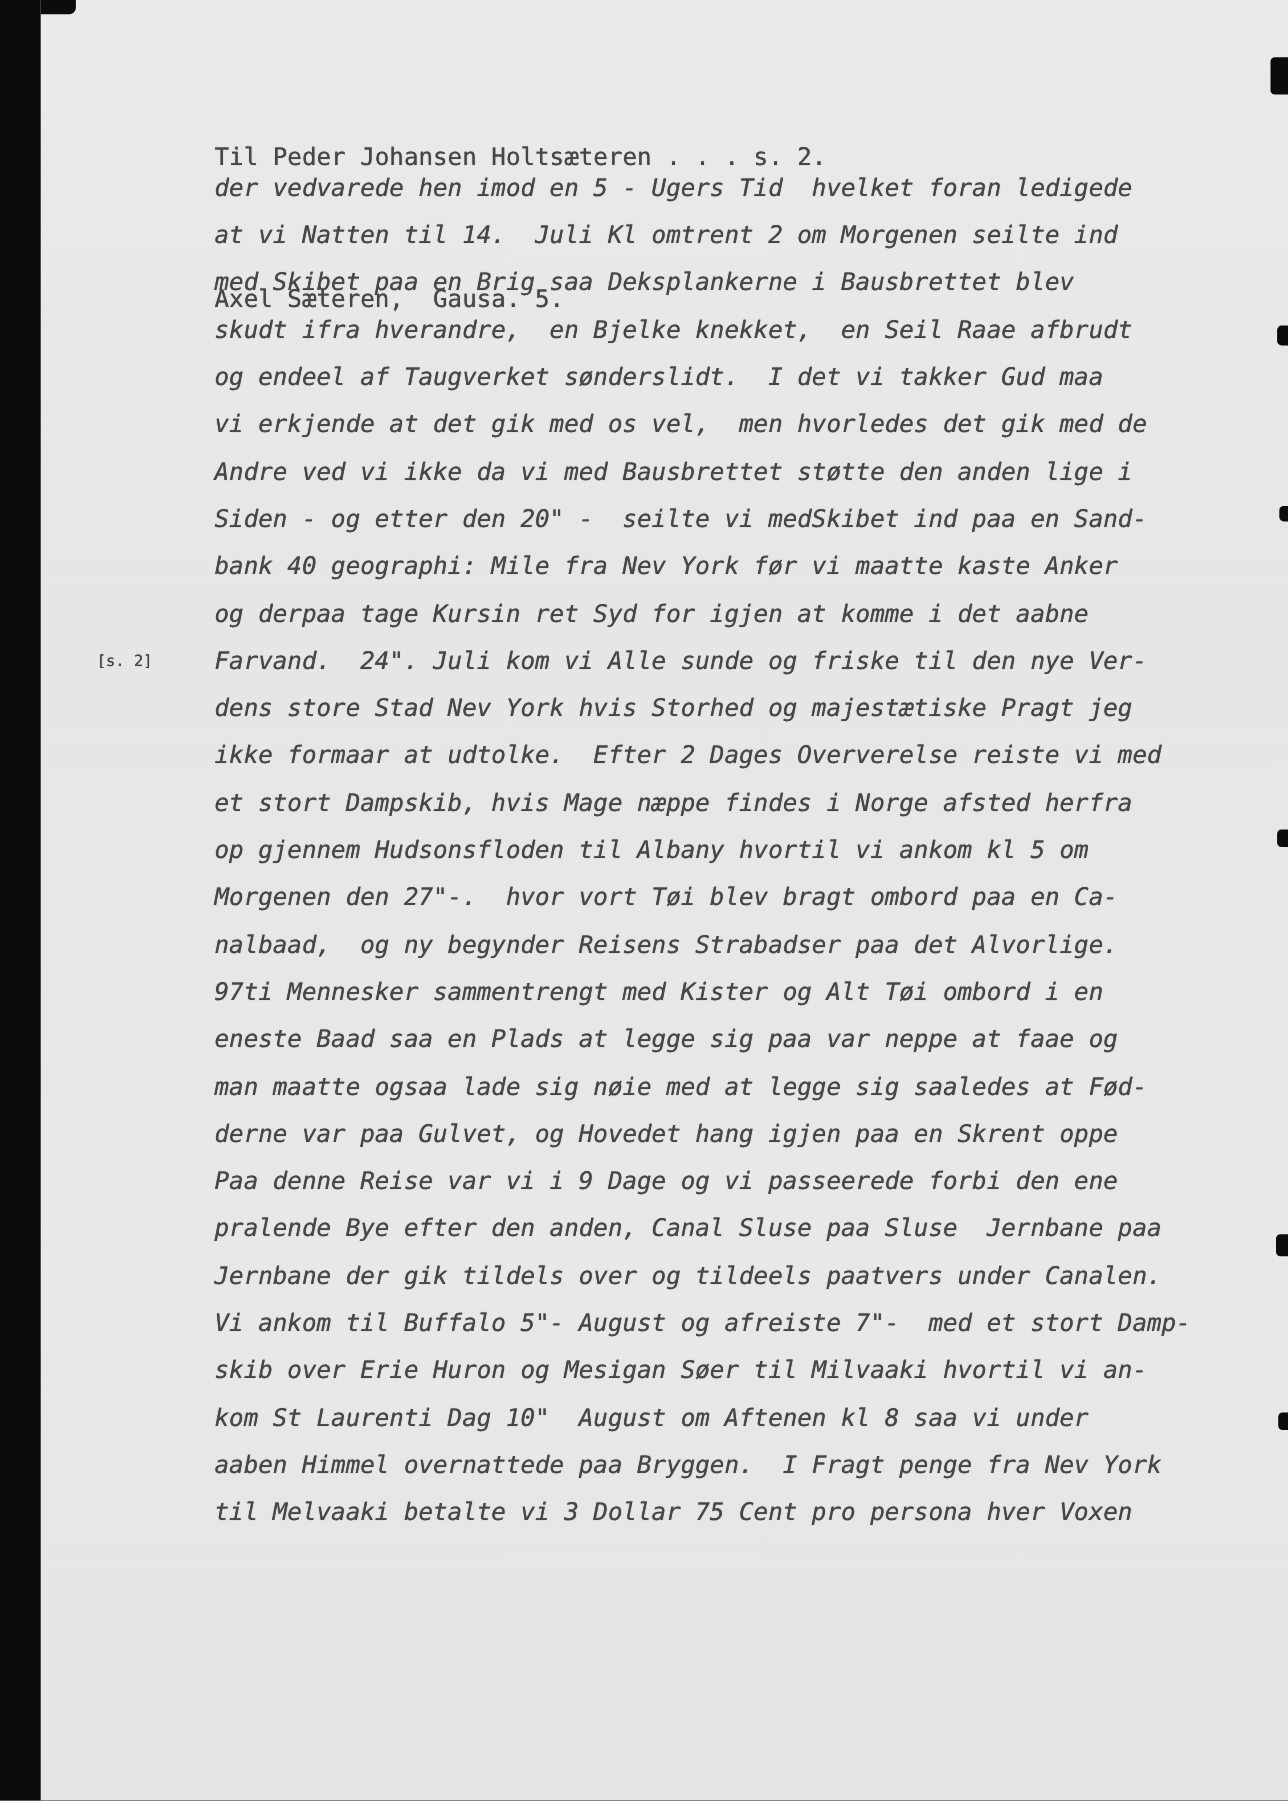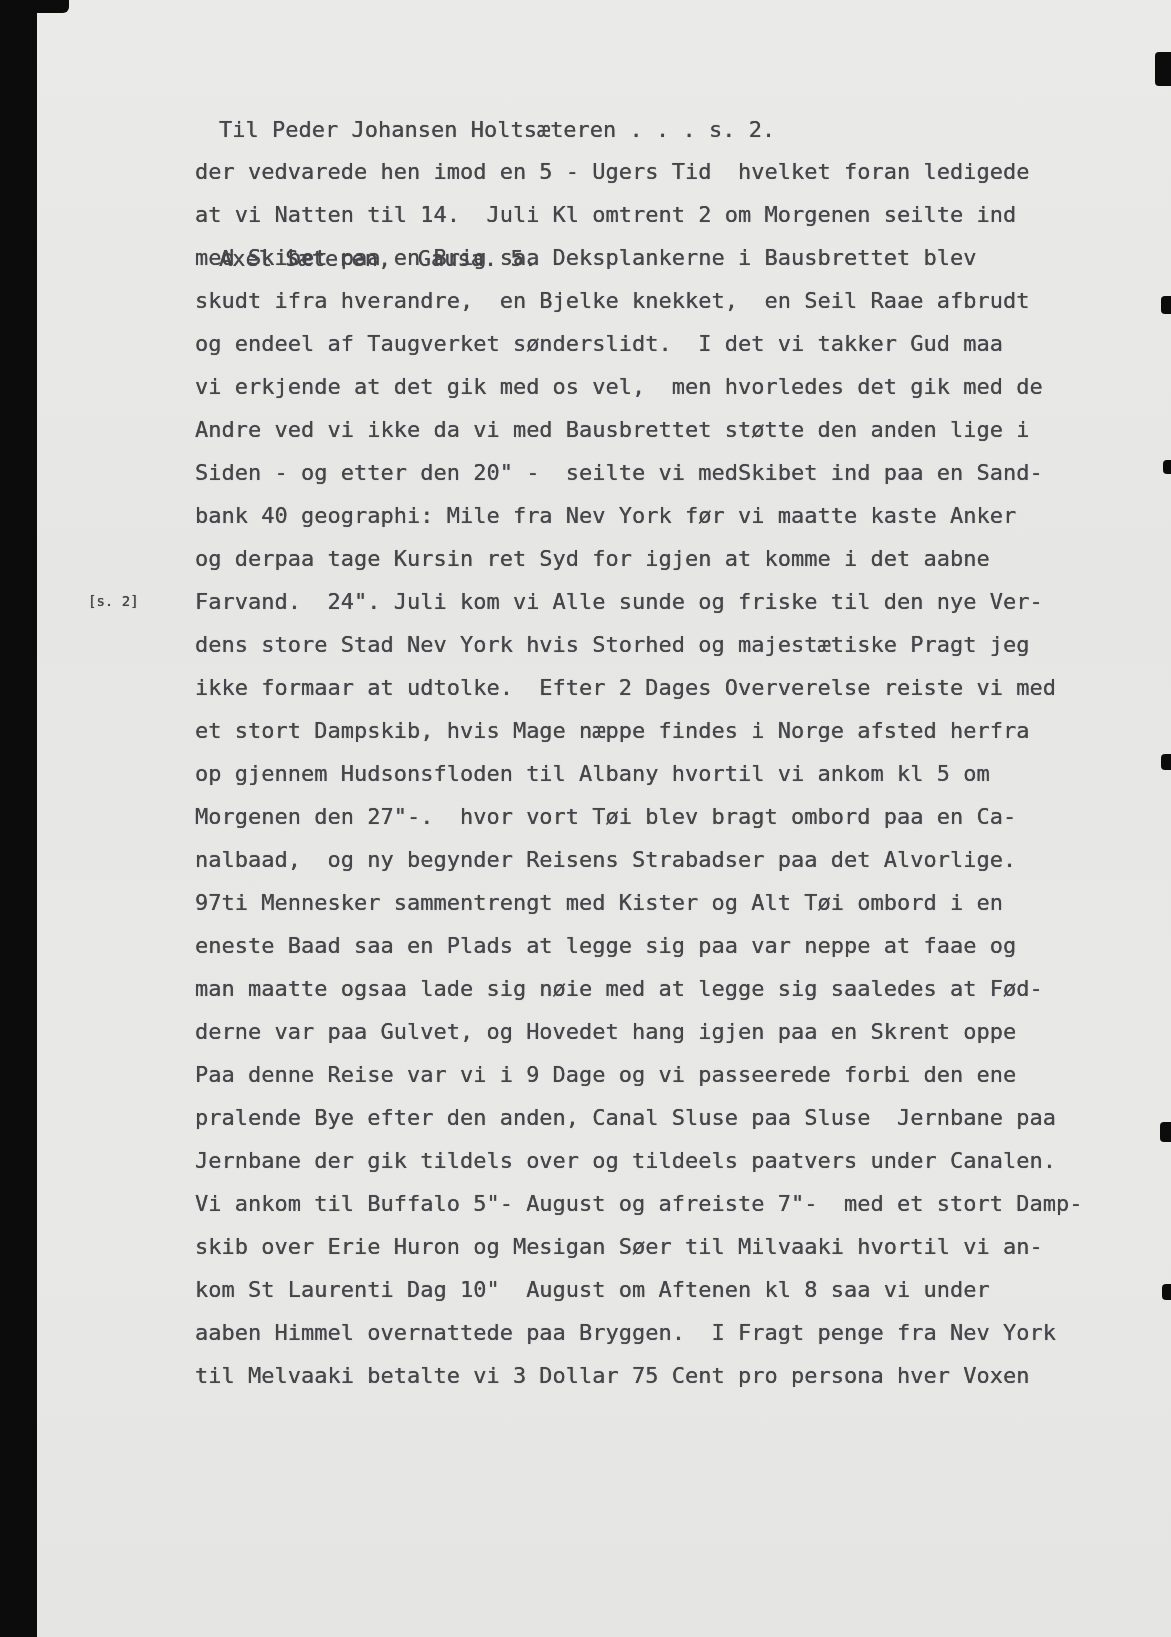--- a/index.html
+++ b/index.html
@@ -40,27 +40,27 @@
   .typewriter-text {
     font-size: 22px;
     line-height: 43px;
     letter-spacing: 0px;
     white-space: pre;
     text-shadow: 0 0 0.7px rgba(64, 64, 70, 0.85);
   }
   .doc-header {
     position: absolute;
     left: 195px;
-    top: 22px;
-    margin-left: 24px;
+    top: 36px;
   }
   .doc-body {
     position: absolute;
     left: 195px;
     top: 150px;
+    font-style: italic;
   }
   .margin-note {
     position: absolute;
     left: 88px;
     top: 580px;
     font-size: 14px;
     line-height: 43px;
     white-space: pre;
     text-shadow: 0 0 0.7px rgba(64, 64, 70, 0.85);
   }

